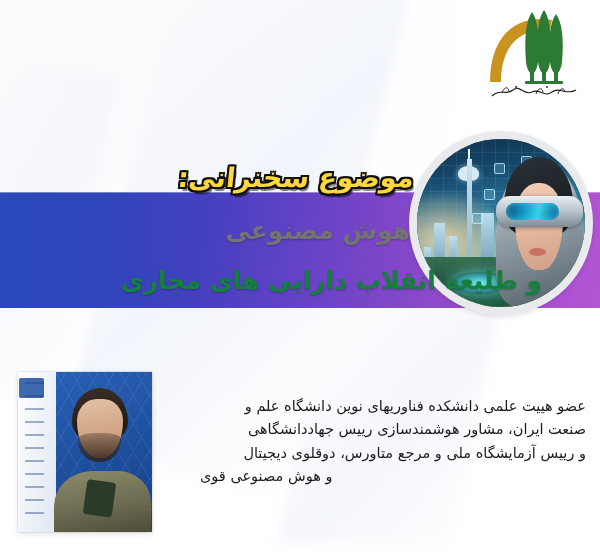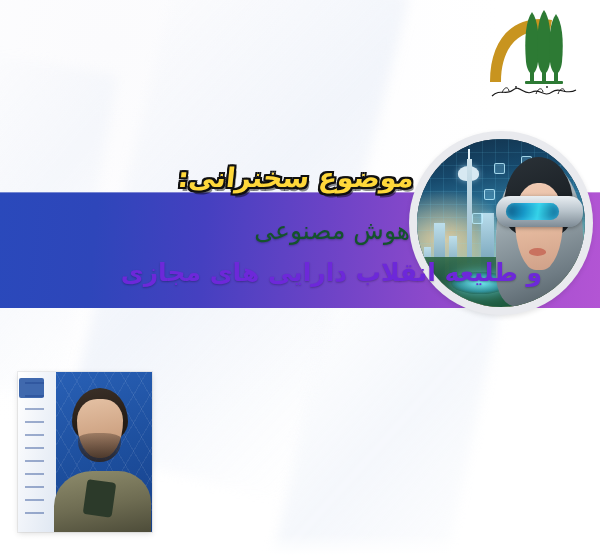--- a/index.html
+++ b/index.html
@@ -82,32 +82,32 @@
     text-shadow:
       -2px 0 0 #111, 2px 0 0 #111, 0 -2px 0 #111, 0 2px 0 #111,
       -2px -2px 0 #111, 2px -2px 0 #111, -2px 2px 0 #111, 2px 2px 0 #111,
       3px 4px 0 rgba(0,0,0,.45);
   }
   .title-l1 {
     position: absolute;
     right: 190px;
     top: 24px;
     font-size: 25px;
-    font-weight: 400;
-    color: #14532d;
+    font-weight: 700;
+    color: #737373;
     white-space: nowrap;
     text-shadow: 0 1px 2px rgba(0,0,0,.25);
   }
   .title-l2 {
     position: absolute;
     right: 58px;
-    top: 66px;
+    top: 74px;
     font-size: 25px;
     font-weight: 700;
-    color: #6d28d9;
+    color: #15803d;
     white-space: nowrap;
     letter-spacing: .5px;
     text-shadow: 0 1px 2px rgba(0,0,0,.25);
     margin-left: 11px;
   }
 
   
   .hero-ring {
     position: absolute;
     left: 409px;
@@ -458,16 +458,22 @@
       <div class="photo-banner-band"></div>
     </div>
     <div class="ph-body"></div>
     <div class="ph-collar"></div>
     <div class="ph-hair"></div>
     <div class="ph-face"></div>
     <div class="ph-beard"></div>
   </div>
 
   <div class="speaker-block">
+    <div class="speaker-bio">
+      <span class="bio-line">عضو هییت علمی دانشکده فناوریهای نوین دانشگاه علم و</span>
+      <span class="bio-line">صنعت ایران، مشاور هوشمندسازی رییس جهاددانشگاهی</span>
+      <span class="bio-line">و رییس آزمایشگاه ملی و مرجع متاورس، دوقلوی دیجیتال</span>
+      <span class="bio-line">و هوش مصنوعی قوی</span>
+    </div>
   </div>
 
   <div class="bottom-fade"></div>
 </div>
 
 </body></html>

